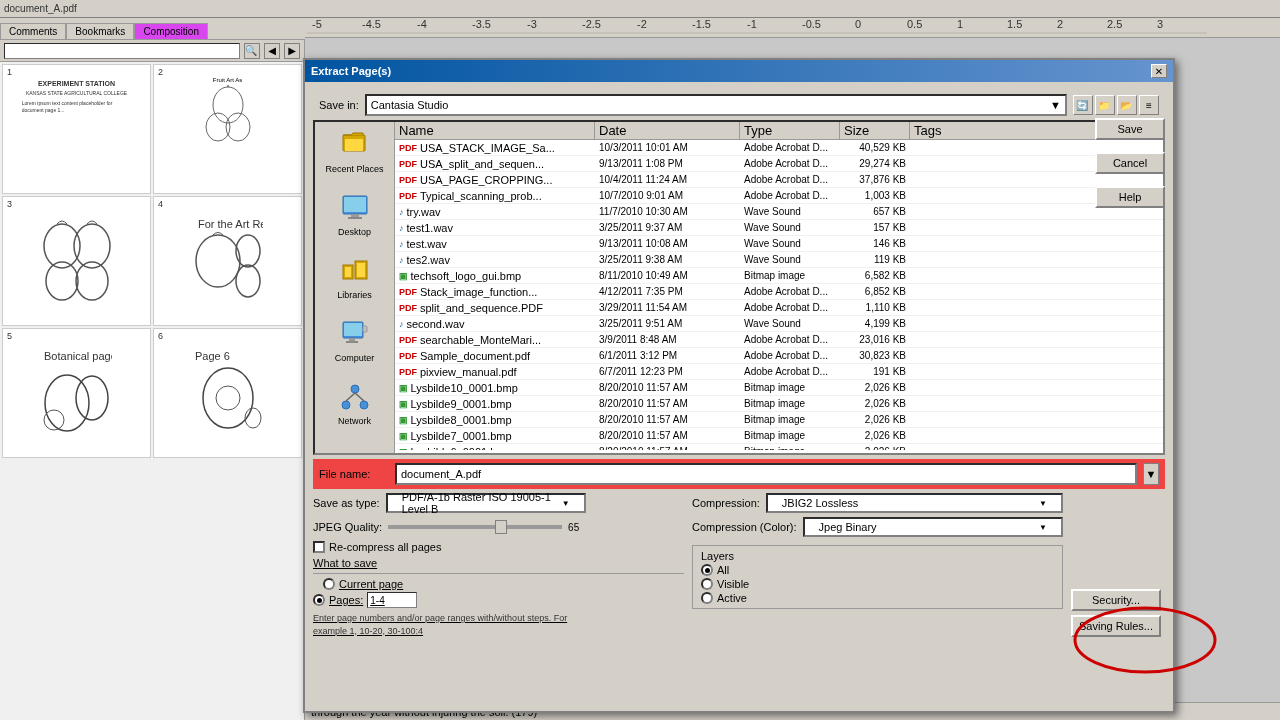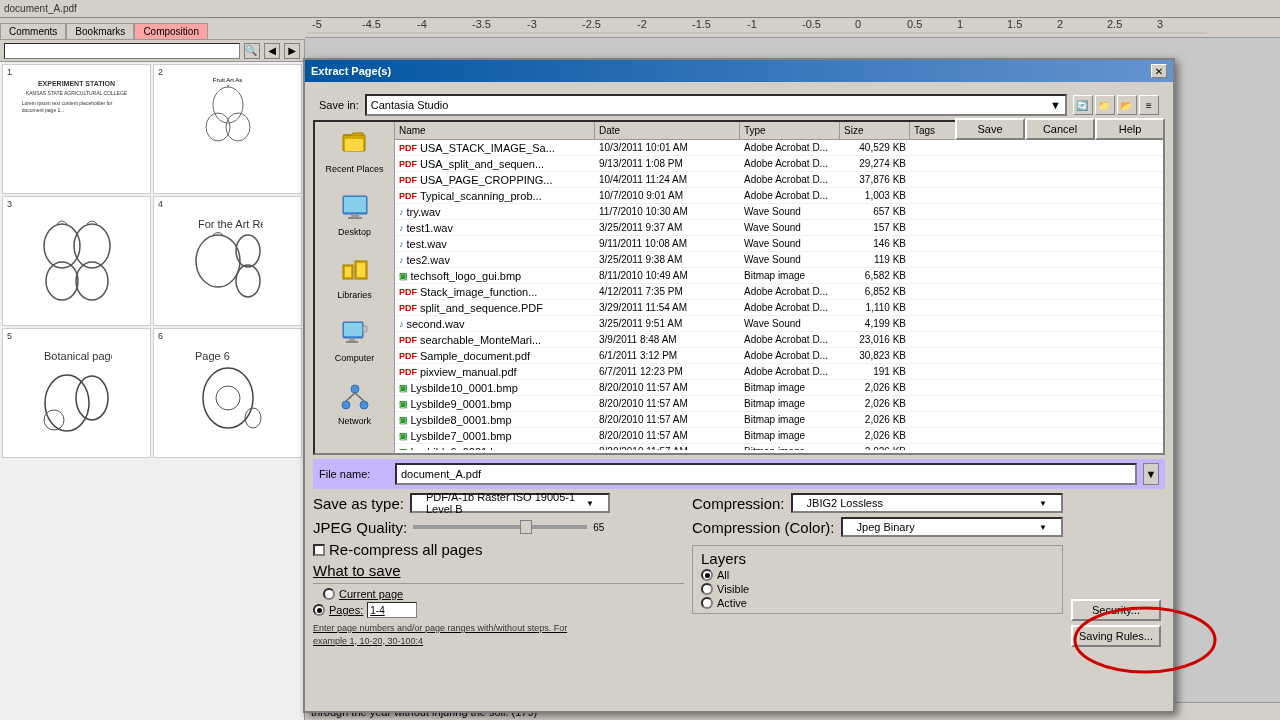--- a/index.html
+++ b/index.html
@@ -111,21 +111,21 @@
     
     .file-list-container {
       flex: 1; overflow: hidden;
     }
     .file-list-header {
       display: flex; background: #d4d0c8; border-bottom: 1px solid #999;
       height: 18px;
     }
     .file-col-header {
       padding: 1px 4px; border-right: 1px solid #999;
-      font-size: 10px; display: flex; align-items: center;
+      font-size: 13px; display: flex; align-items: center;
       cursor: pointer;
     }
     .file-col-header.name { width: 200px; }
     .file-col-header.date { width: 145px; }
     .file-col-header.type { width: 100px; }
     .file-col-header.size { width: 70px; }
     .file-col-header.tags { flex: 1; }
 
     .file-list {
       height: 310px; overflow-y: auto; background: white;
@@ -139,21 +139,21 @@
     }
     .file-cell.name { width: 200px; display: flex; align-items: center; gap: 3px; }
     .file-cell.date { width: 145px; }
     .file-cell.type { width: 100px; }
     .file-cell.size { width: 70px; text-align: right; }
     .file-cell.tags { flex: 1; }
 
     
     .filename-row {
       display: flex; align-items: center; padding: 4px 6px;
-      background: #c4b5fd; gap: 6px;
+      background: #ef4444; gap: 6px;
     }
     .filename-label { width: 70px; font-size: 11px; }
     .filename-input {
       flex: 1; height: 22px; border: 2px inset #808080;
       background: white; padding: 0 4px; font-size: 11px;
     }
     .filename-dropdown-btn {
       width: 16px; height: 22px; background: #d4d0c8;
       border: 1px solid #808080; display: flex; align-items: center; justify-content: center;
       cursor: pointer;
@@ -161,21 +161,21 @@
     .action-btn {
       width: 70px; height: 22px; background: #d4d0c8;
       border: 2px solid #808080; border-top-color: #fff; border-left-color: #fff;
       display: flex; align-items: center; justify-content: center;
       cursor: pointer; font-size: 11px;
     }
 
     .form-row {
       display: flex; align-items: center; gap: 6px; height: 20px;
     }
-    .form-label { font-size: 15px; }
+    .form-label { font-size: 11px; }
     .form-select {
       flex: 1; height: 20px; background: white;
       border: 2px inset #808080; font-size: 10px; padding: 0 14px;
       display: flex; align-items: center; justify-content: space-between;
     }
     .select-arrow { font-size: 8px; }
 
     .checkbox-row {
       display: flex; align-items: center; gap: 4px;
     }
@@ -221,21 +221,21 @@
 
 <div class="app-bg"></div>
 
 <div class="top-toolbar">
   <span style="font-size:10px; color:#333;">document_A.pdf</span>
 </div>
 
 <div style="position:absolute; top:18px; left:0; width:305px; height:22px; background:#d4d0c8; border-bottom:1px solid #999; display:flex; align-items:flex-end;">
   <div style="padding:2px 8px; background:#d4d0c8; border:1px solid #999; border-bottom:none; font-size:10px; cursor:pointer;">Comments</div>
   <div style="padding:2px 8px; background:#d4d0c8; border:1px solid #999; border-bottom:none; font-size:10px; cursor:pointer;">Bookmarks</div>
-  <div style="padding:2px 8px; background:#fca5a5; border:1px solid #999; border-bottom:none; font-size:10px; cursor:pointer;">Composition</div>
+  <div style="padding:2px 8px; background:#d946ef; border:1px solid #999; border-bottom:none; font-size:10px; cursor:pointer;">Composition</div>
 </div>
 
 <div class="sidebar" style="top:40px;">
 
   <div style="height:22px; background:#d4d0c8; border-bottom:1px solid #999; display:flex; align-items:center; padding:0 4px; gap:4px;">
     <div style="flex:1; height:16px; background:white; border:1px inset #808080;"></div>
     <div style="width:16px; height:16px; background:#d4d0c8; border:1px solid #808080; display:flex; align-items:center; justify-content:center; cursor:pointer; font-size:10px;">🔍</div>
     <div style="width:16px; height:16px; background:#d4d0c8; border:1px solid #808080; display:flex; align-items:center; justify-content:center; cursor:pointer; font-size:10px;">◀</div>
     <div style="width:16px; height:16px; background:#d4d0c8; border:1px solid #808080; display:flex; align-items:center; justify-content:center; cursor:pointer; font-size:10px;">▶</div>
   </div>
@@ -513,21 +513,21 @@
       <div class="file-cell date">3/25/2011 9:37 AM</div>
       <div class="file-cell type">Wave Sound</div>
       <div class="file-cell size">157 KB</div>
       <div class="file-cell tags"></div>
     </div>
             <div class="file-row">
       <div class="file-cell name">
         <span style="color:#336699; font-size:9px; font-weight:bold; flex-shrink:0;">♪</span>
         <span>test.wav</span>
       </div>
-      <div class="file-cell date">9/11/2011 10:08 AM</div>
+      <div class="file-cell date">9/13/2011 10:08 AM</div>
       <div class="file-cell type">Wave Sound</div>
       <div class="file-cell size">146 KB</div>
       <div class="file-cell tags"></div>
     </div>
             <div class="file-row">
       <div class="file-cell name">
         <span style="color:#336699; font-size:9px; font-weight:bold; flex-shrink:0;">♪</span>
         <span>tes2.wav</span>
       </div>
       <div class="file-cell date">3/25/2011 9:38 AM</div>
@@ -658,21 +658,21 @@
           </div>
       </div>
     </div>
 
     <div class="filename-row">
       <span class="filename-label">File name:</span>
       <input class="filename-input" type="text" value="document_A.pdf" style="">
       <div class="filename-dropdown-btn">▼</div>
     </div>
 
-    <div style="position:absolute; right:8px; top:36px; display:flex; flex-direction:row; gap:0;">
+    <div style="position:absolute; right:8px; top:36px; display:flex; flex-direction:column; gap:12px;">
       <button class="action-btn">Save</button>
       <button class="action-btn">Cancel</button>
       <button class="action-btn">Help</button>
     </div>
 
     <div style="display:flex; gap:8px; margin-top:4px;">
 
       <div style="flex:1;">
 
         <div class="form-row">

